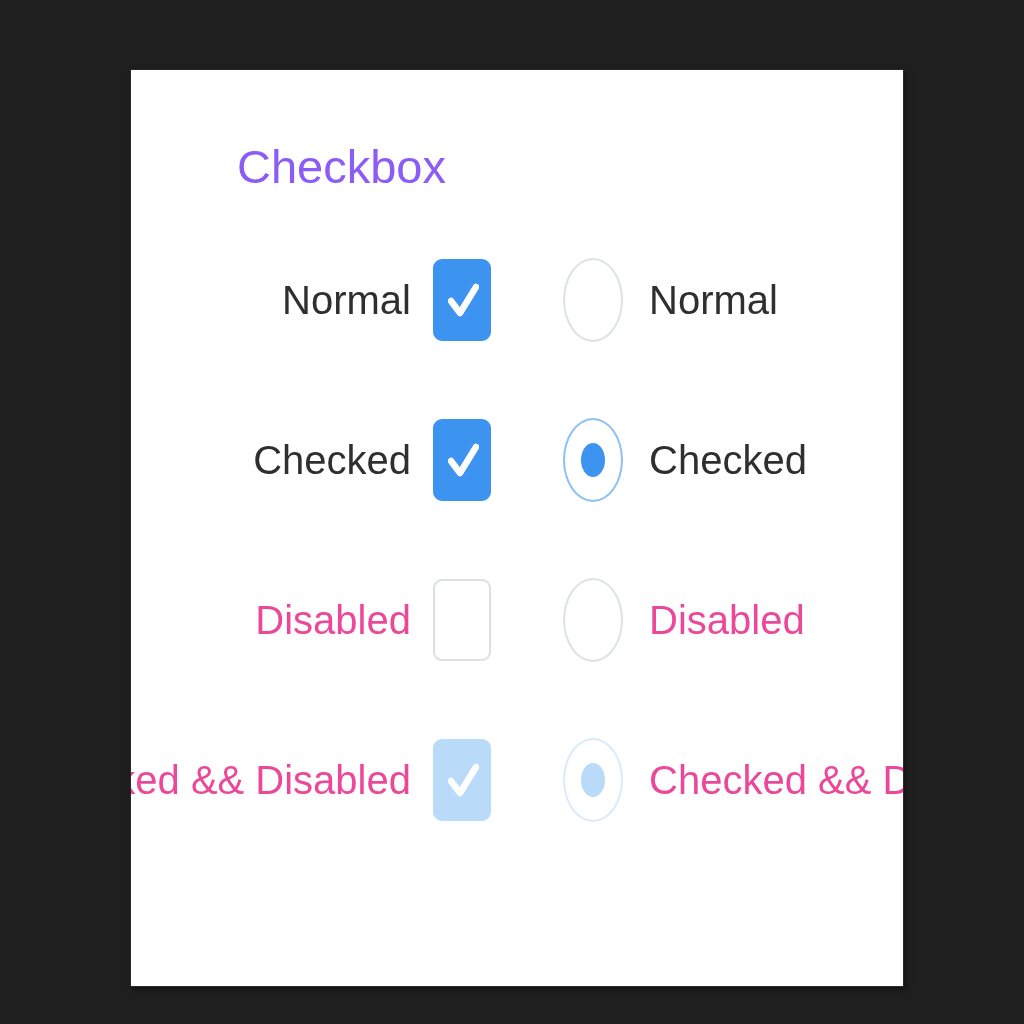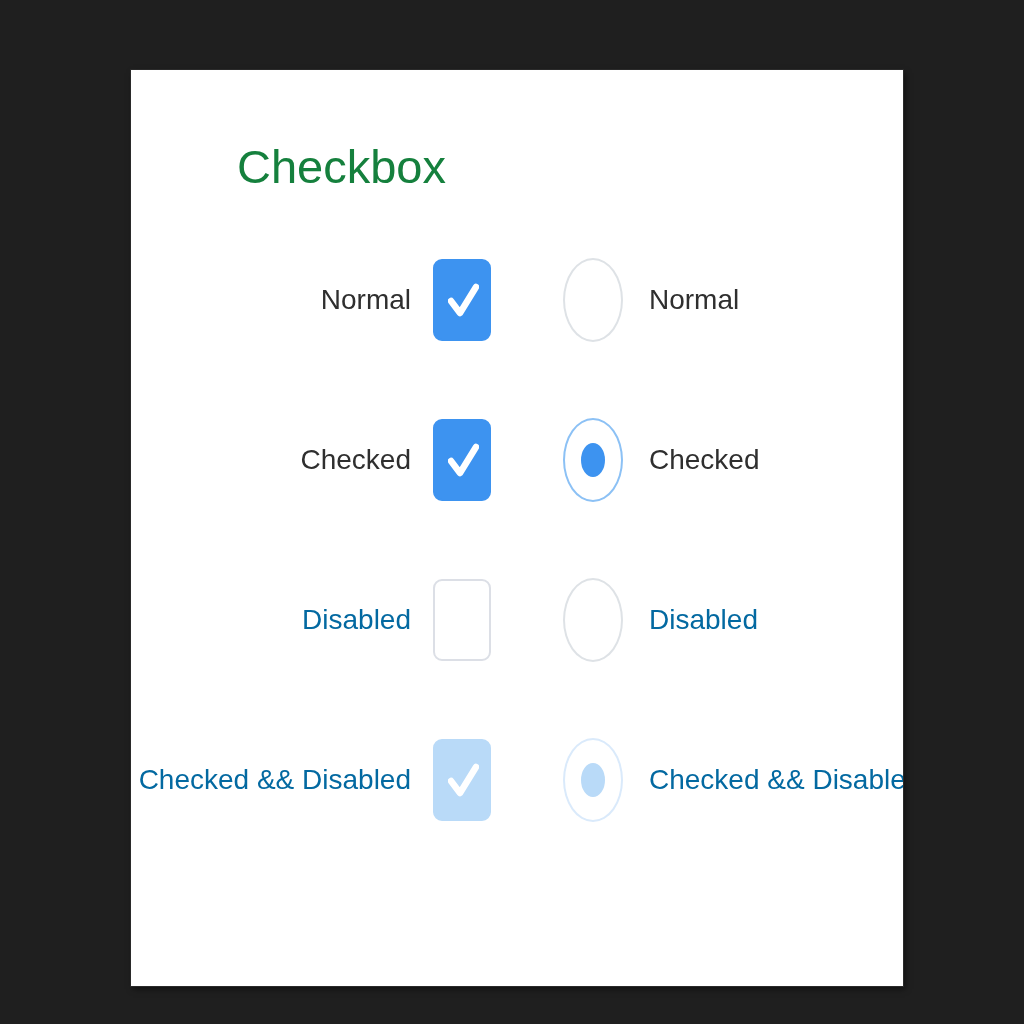--- a/index.html
+++ b/index.html
@@ -40,21 +40,21 @@
     left: 0;
     top: 0;
     width: 772px;
     height: 150px;
   }
   .col-header {
     position: absolute;
     top: 73px;
     font-size: 47px;
     line-height: 1;
-    color: #15803d;
+    color: #8b5cf6;
     font-weight: 400;
     white-space: nowrap;
   }
   .col-header.checkbox-head { left: 106px; }
   .col-header.radio-head   { left: 444px; }
 
   
   .rows {
     position: absolute;
     left: 0;
@@ -87,26 +87,26 @@
     top: 0;
     width: 400px;
     height: 160px;
     display: flex;
     align-items: center;
     justify-content: flex-start;
     gap: 26px;
   }
 
   .ctl-label {
-    font-size: 28px;
+    font-size: 40px;
     line-height: 1;
     color: #2f2f2f;
     white-space: nowrap;
   }
-  .ctl-label.disabled { color: #0369a1; }
+  .ctl-label.disabled { color: #ec4899; }
 
   
   .checkbox {
     position: relative;
     flex: 0 0 auto;
     width: 58px;
     height: 82px;
     border-radius: 9px;
     box-sizing: border-box;
     background: #ffffff;

